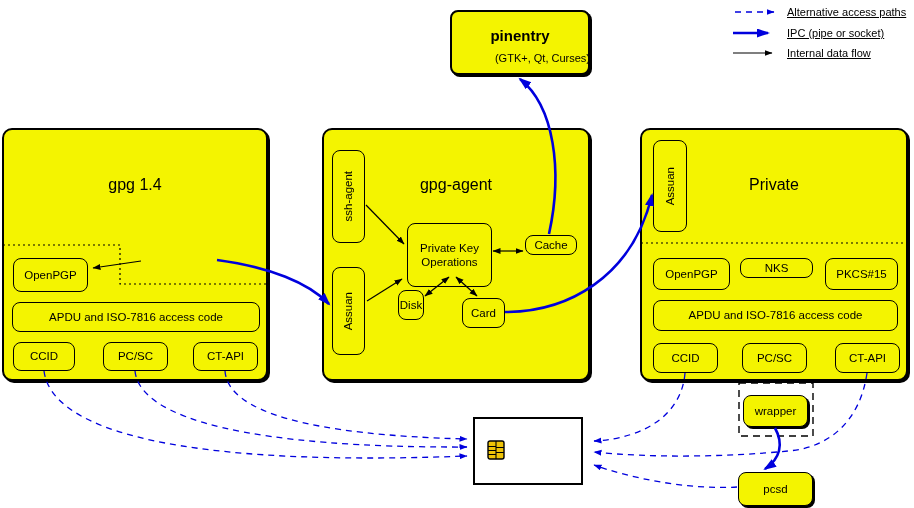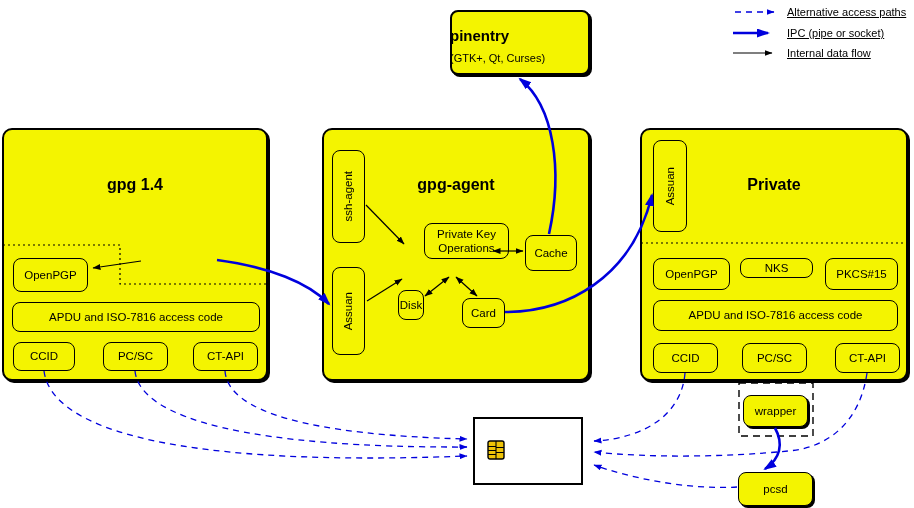--- a/index.html
+++ b/index.html
@@ -5,23 +5,23 @@
   html,body{margin:0;padding:0;background:#fff;}
   .canvas{position:relative;width:914px;height:508px;background:#ffffff;overflow:hidden;
           font-family:"Liberation Sans",sans-serif;color:#000;}
   .bigbox{position:absolute;background:#f4f400;border:2px solid #000;border-radius:10px;
           box-shadow:2px 2px 0 #000;box-sizing:border-box;z-index:1;}
   .box{position:absolute;background:#f4f400;border:1.5px solid #000;border-radius:8px;
        box-sizing:border-box;display:flex;align-items:center;justify-content:center;
        font-size:11.5px;z-index:2;text-align:center;line-height:1.25;}
   .shadow{box-shadow:2px 2px 0 #000;}
   .vbox span{transform:rotate(-90deg);white-space:nowrap;display:block;}
-  .title{position:absolute;font-weight:bold;font-size:16px;text-align:center;z-index:2;}
-  .pin-title{position:absolute;font-weight:bold;font-size:15px;z-index:2;}
-  .pin-sub{position:absolute;font-size:11px;text-align:left;z-index:2;}
+  .title{position:absolute;font-weight:normal;font-size:16px;text-align:center;z-index:2;}
+  .pin-title{position:absolute;font-weight:bold;font-size:15px;text-align:center;z-index:2;}
+  .pin-sub{position:absolute;font-size:11px;text-align:right;z-index:2;}
   .legend-label{position:absolute;font-size:11px;z-index:2;white-space:nowrap;text-decoration:underline;}
   .smartcard{position:absolute;left:473px;top:417px;width:110px;height:68px;background:#ffffff;
              border:2px solid #000;box-sizing:border-box;z-index:1;}
   .chip{position:absolute;left:12px;top:21px;z-index:2;}
   svg.overlay{position:absolute;left:0;top:0;z-index:5;pointer-events:none;}
 </style>
 </head>
 <body>
 
 <div class="canvas">
@@ -44,25 +44,25 @@
   <div class="box" style="left:13px;top:342px;width:62px;height:29px">CCID</div>
   <div class="box" style="left:103px;top:342px;width:65px;height:29px">PC/SC</div>
   <div class="box" style="left:193px;top:342px;width:65px;height:29px">CT-API</div>
 
   <div class="box vbox" style="left:332px;top:150px;width:33px;height:93px">
     <span>ssh-agent</span>
   </div>
   <div class="box vbox" style="left:332px;top:267px;width:33px;height:88px">
     <span>Assuan</span>
   </div>
-  <div class="box" style="left:424px;top:223px;width:85px;height:36px;flex-direction:column">
+  <div class="box" style="left:407px;top:223px;width:85px;height:64px;flex-direction:column">
     <span>Private Key</span>
     <span>Operations</span>
   </div>
-  <div class="box" style="left:525px;top:235px;width:52px;height:36px">Cache</div>
+  <div class="box" style="left:525px;top:235px;width:52px;height:20px">Cache</div>
   <div class="box" style="left:398px;top:290px;width:26px;height:30px">Disk</div>
   <div class="box" style="left:462px;top:298px;width:43px;height:30px">Card</div>
 
   <div class="box vbox" style="left:653px;top:140px;width:34px;height:92px">
     <span>Assuan</span>
   </div>
   <div class="box" style="left:653px;top:258px;width:77px;height:32px">OpenPGP</div>
   <div class="box" style="left:740px;top:258px;width:73px;height:20px">NKS</div>
   <div class="box" style="left:825px;top:258px;width:73px;height:32px">PKCS#15</div>
   <div class="box" style="left:653px;top:300px;width:245px;height:31px">APDU and ISO-7816 access code</div>

